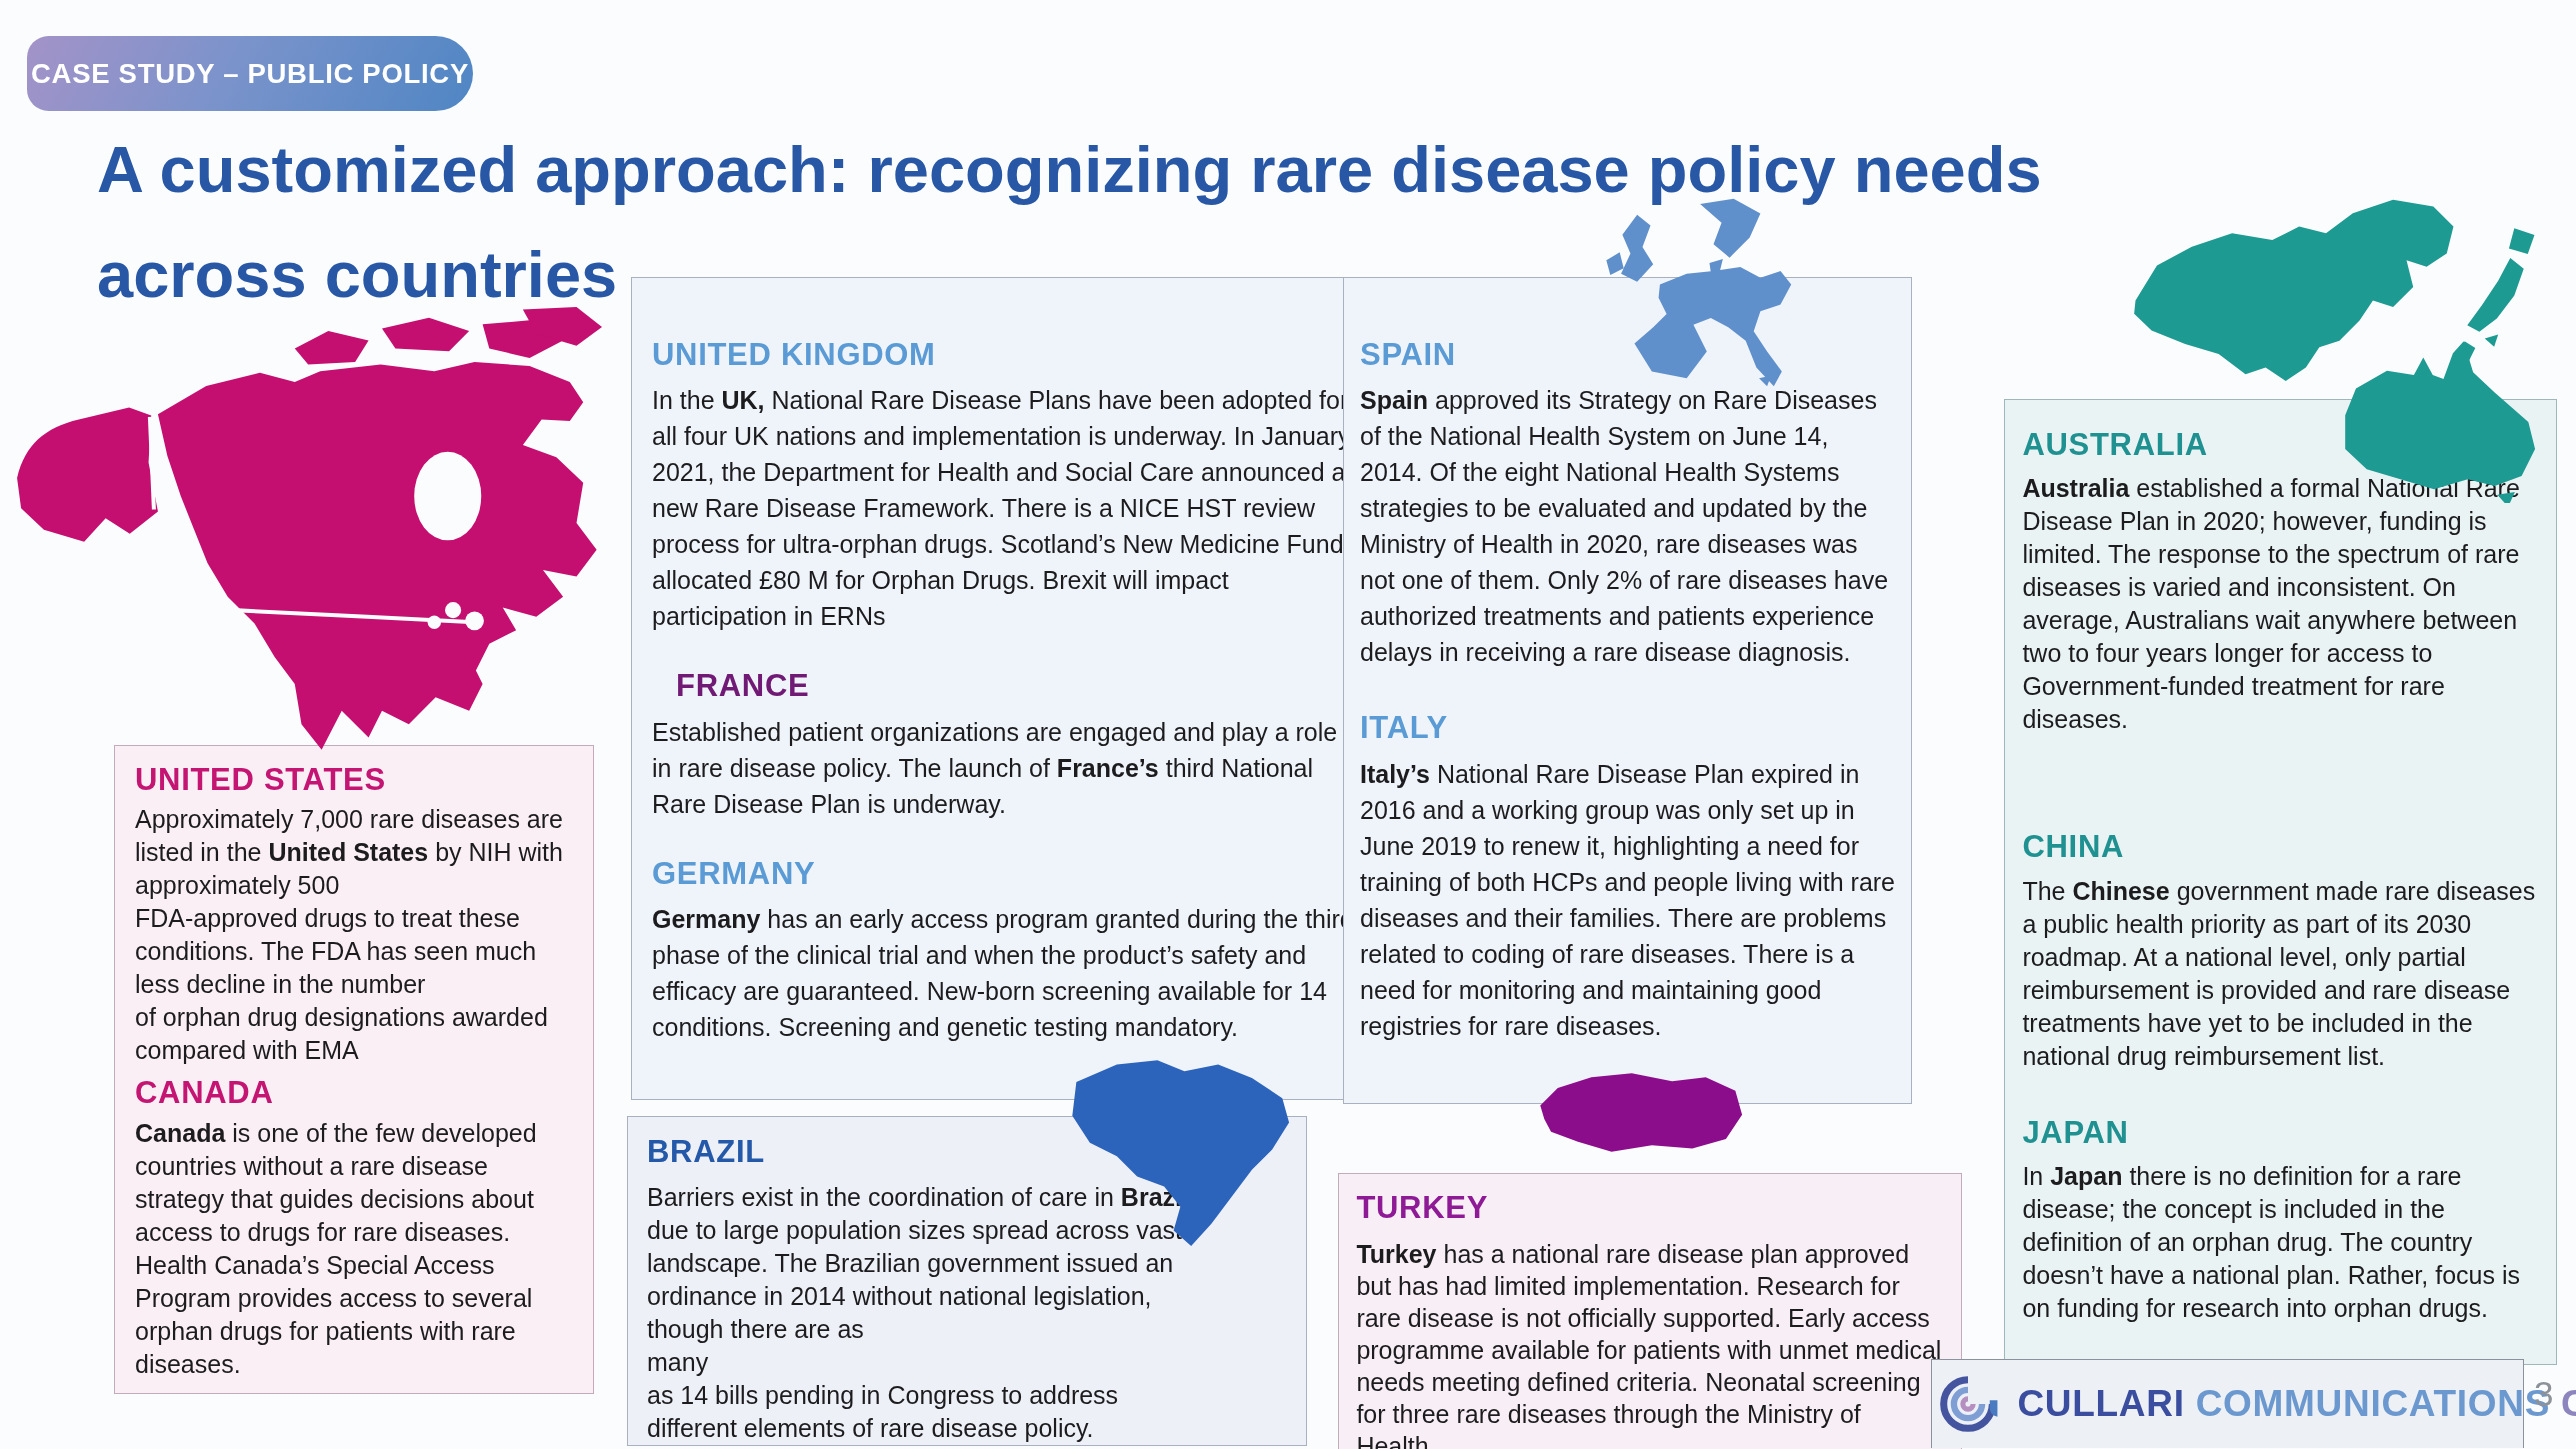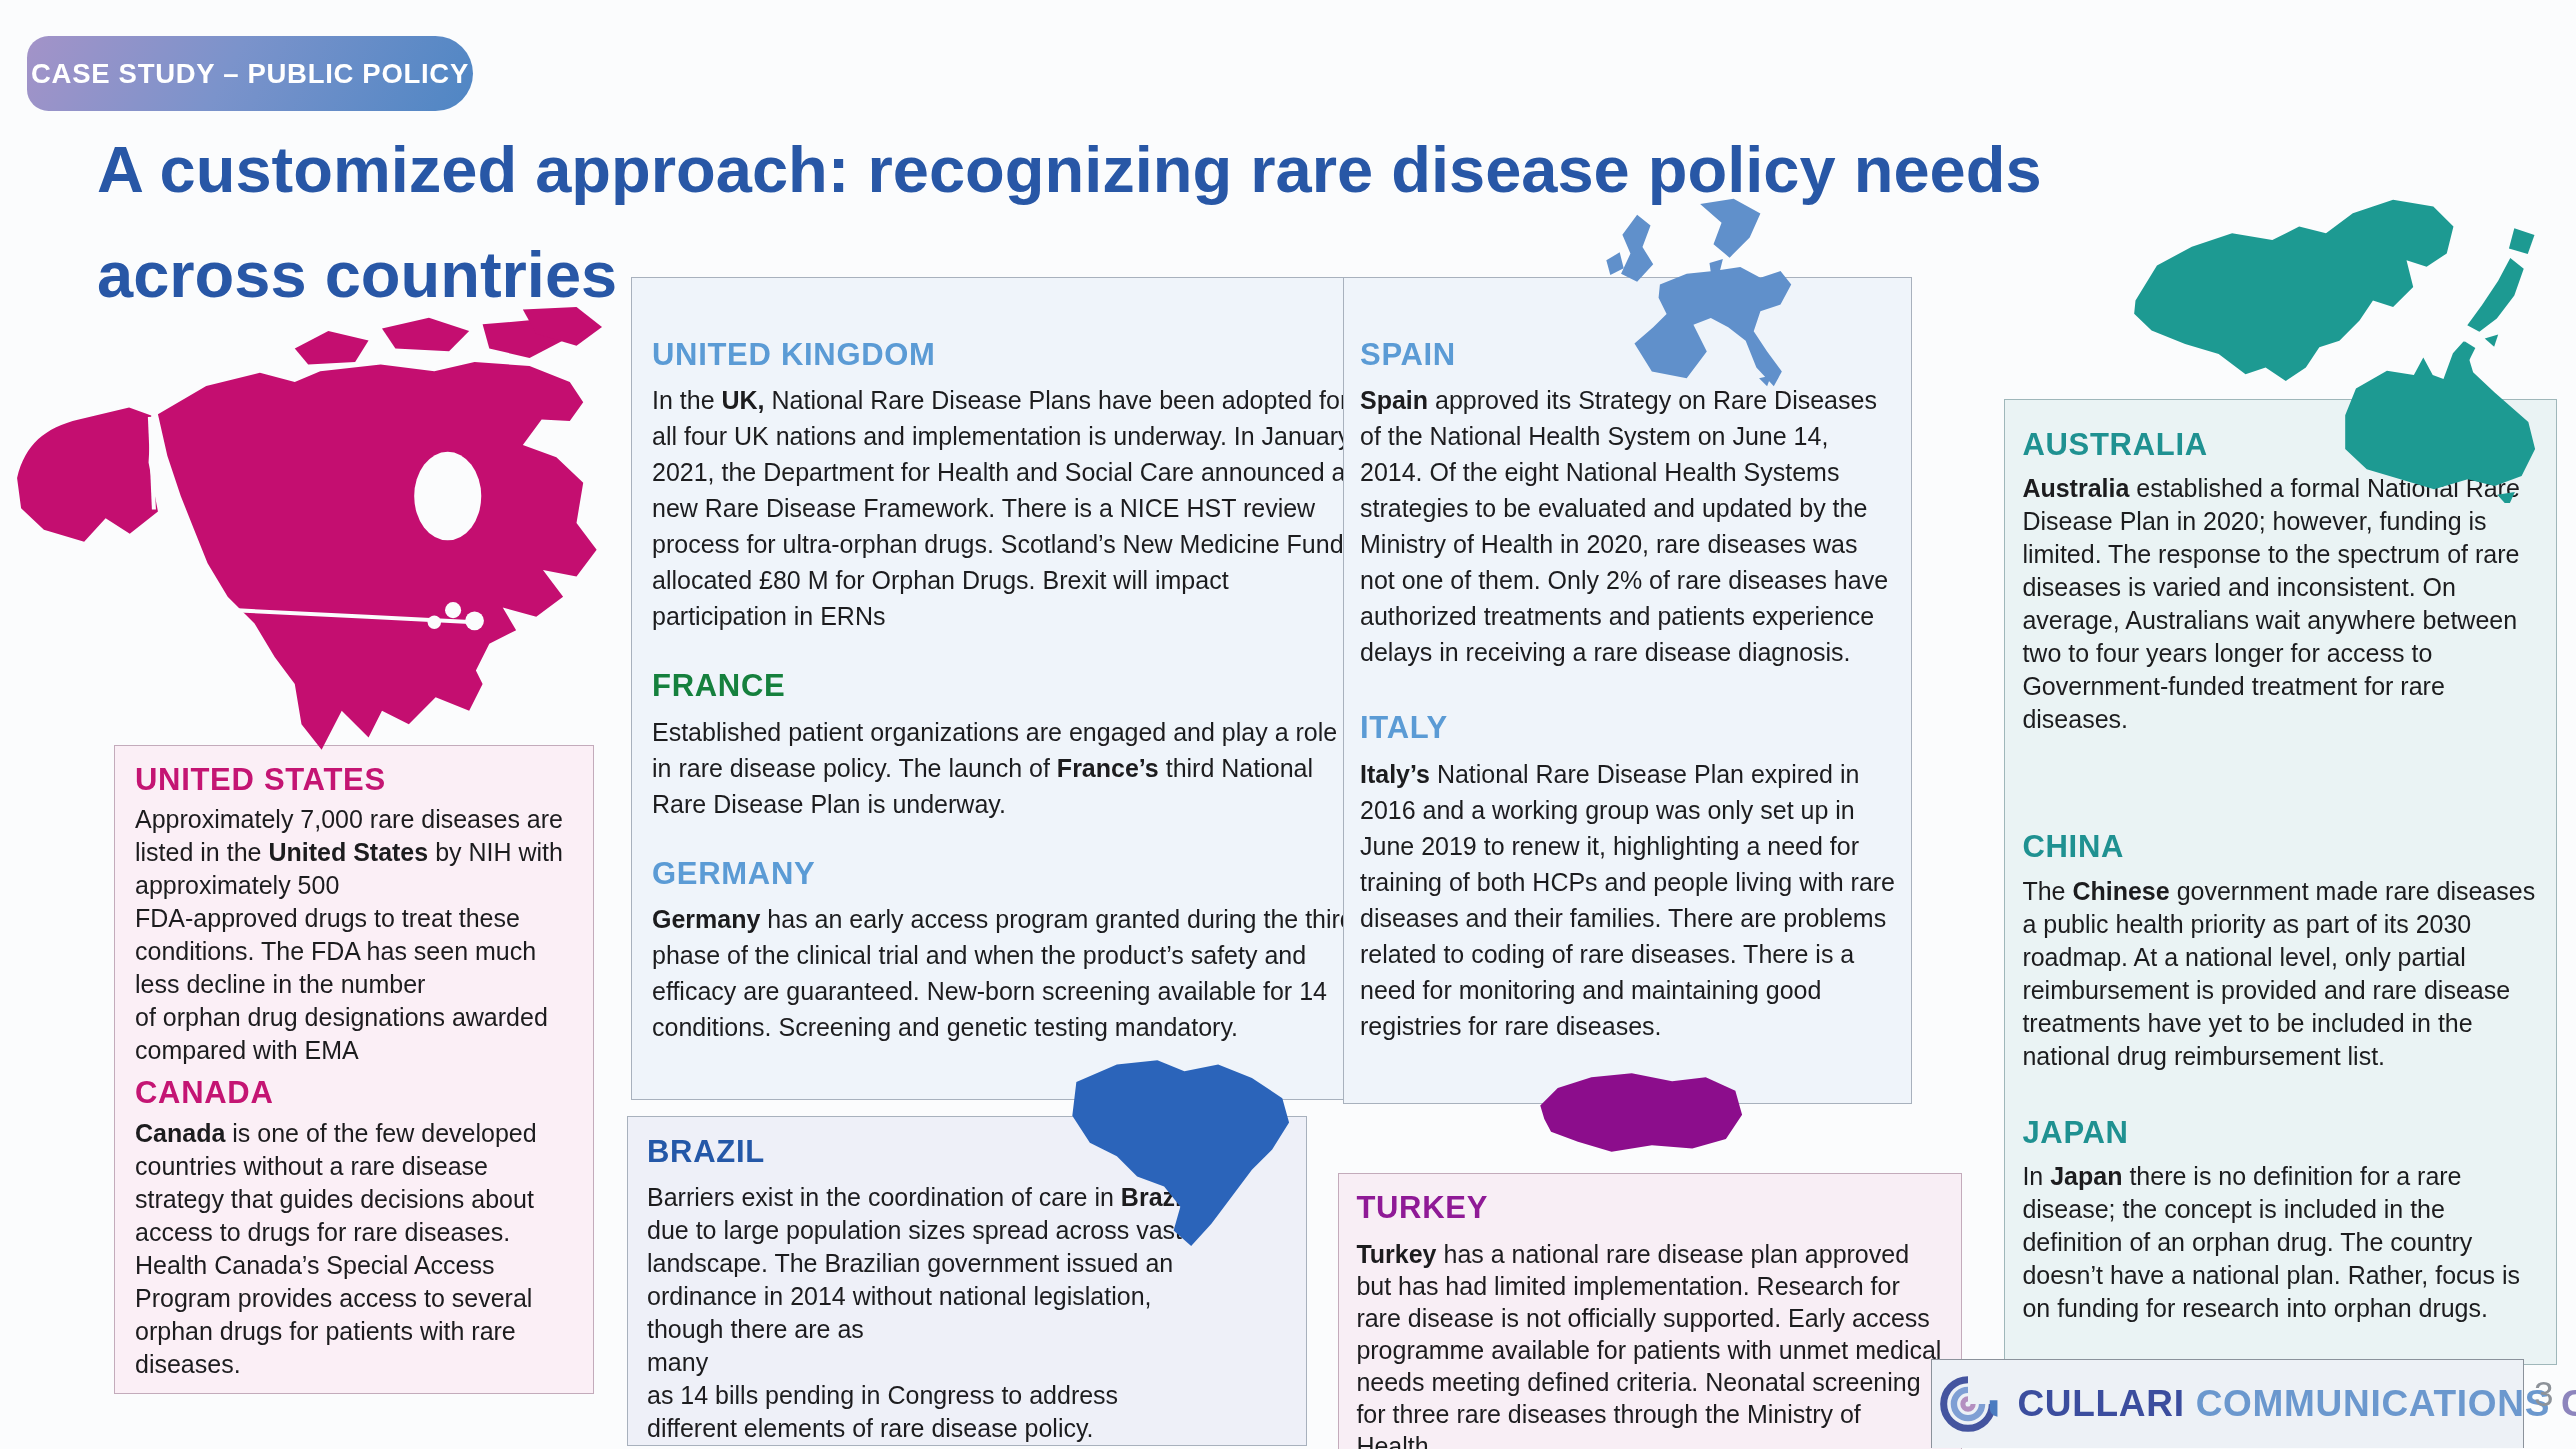--- a/index.html
+++ b/index.html
@@ -78,21 +78,21 @@
     <div>A customized approach: recognizing rare disease policy needs</div>
     <div>across countries</div>
   </div>
 
   <div class="panel panel-eu-left">
     <div class="sec">
       <h3 style="color: rgb(91, 155, 213);">UNITED KINGDOM</h3>
       <p><span>In the </span><span class="b">UK,</span><span> National Rare Disease Plans have been adopted for all four UK nations and implementation is underway. In January 2021, the Department for Health and Social Care announced a new Rare Disease Framework. There is a NICE HST review process for ultra-orphan drugs. Scotland’s New Medicine Fund allocated £80 M for Orphan Drugs. Brexit will impact participation in ERNs</span></p>
     </div>
     <div class="sec">
-      <h3 style="color: #15803d;">FRANCE</h3>
+      <h3 style="color: #701a75; margin-left: 24px;">FRANCE</h3>
       <p><span>Established patient organizations are engaged and play a role in rare disease policy. The launch of </span><span class="b">France’s</span><span> third National Rare Disease Plan is underway.</span></p>
     </div>
     <div class="sec">
       <h3 style="color: rgb(91, 155, 213);">GERMANY</h3>
       <p><span class="b">Germany</span><span> has an early access program granted during the third phase of the clinical trial and when the product’s safety and efficacy are guaranteed. New-born screening available for 14 conditions. Screening and genetic testing mandatory.</span></p>
     </div>
   </div>
 
   <div class="panel panel-eu-right">
     <div class="sec">

